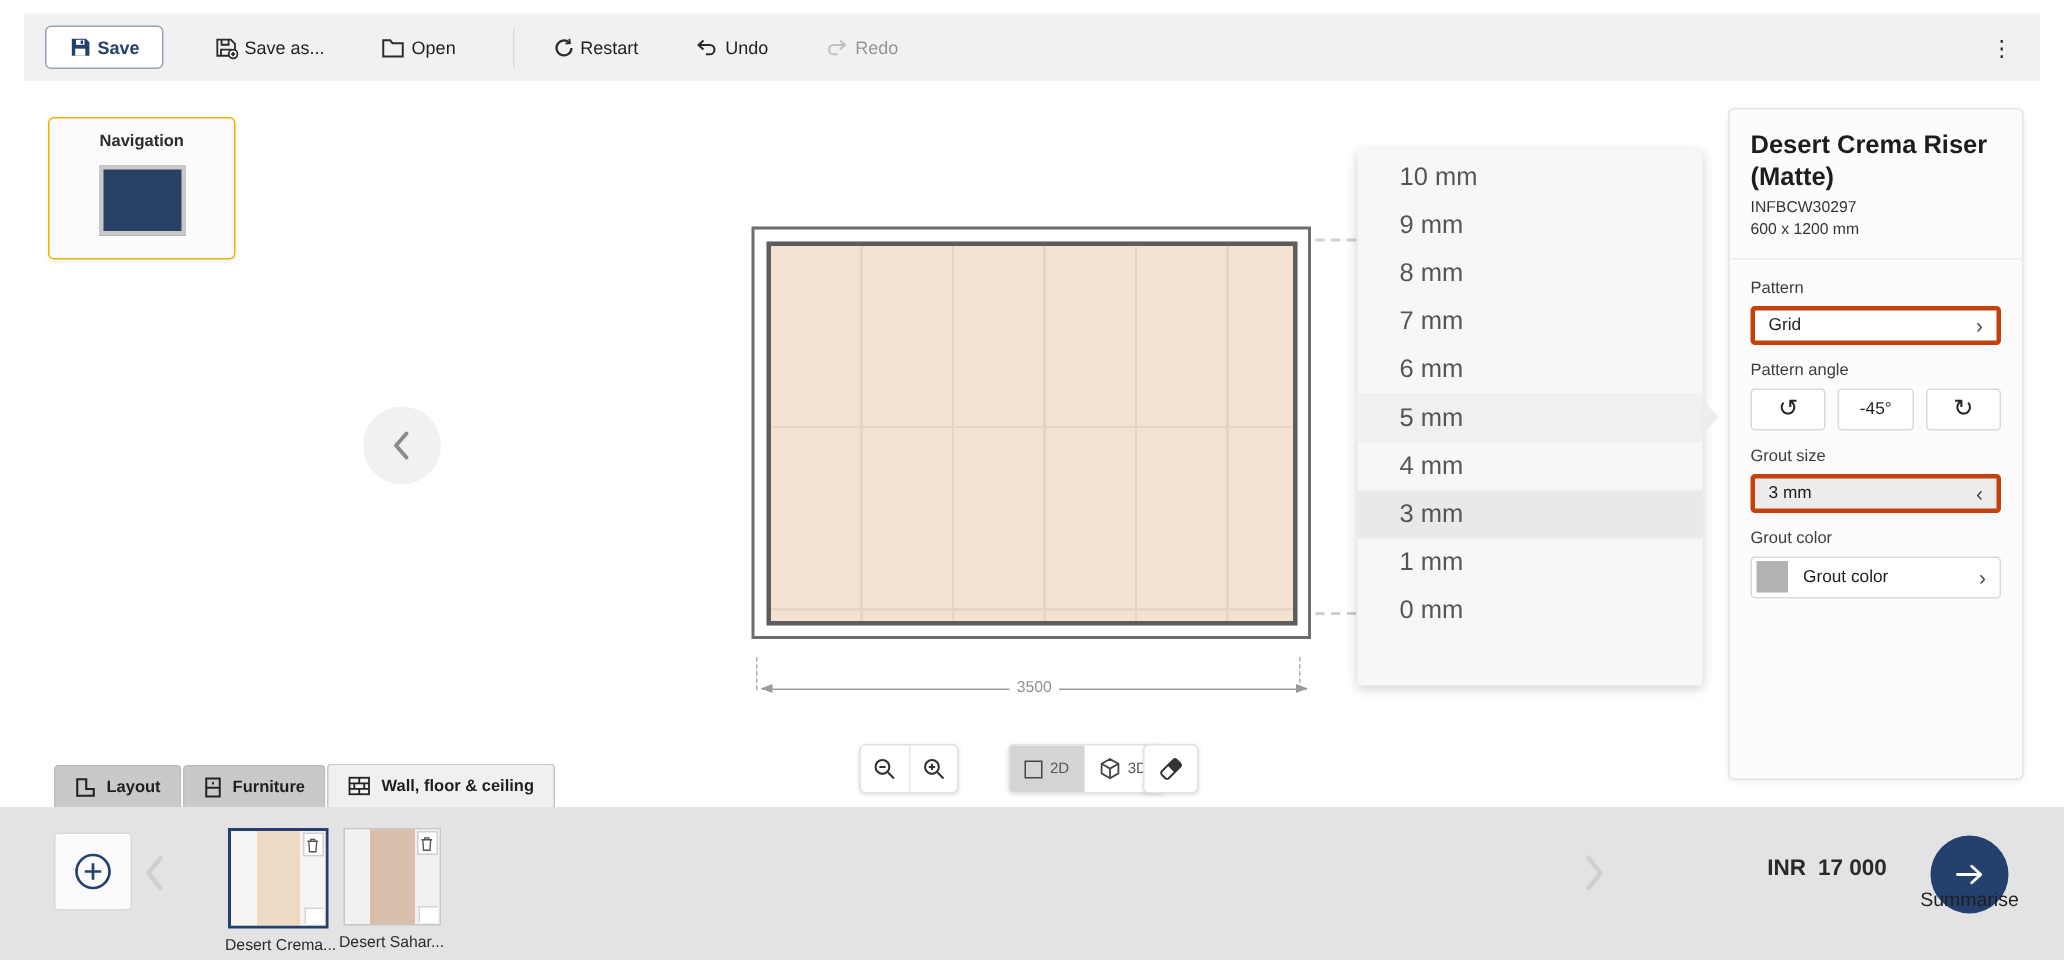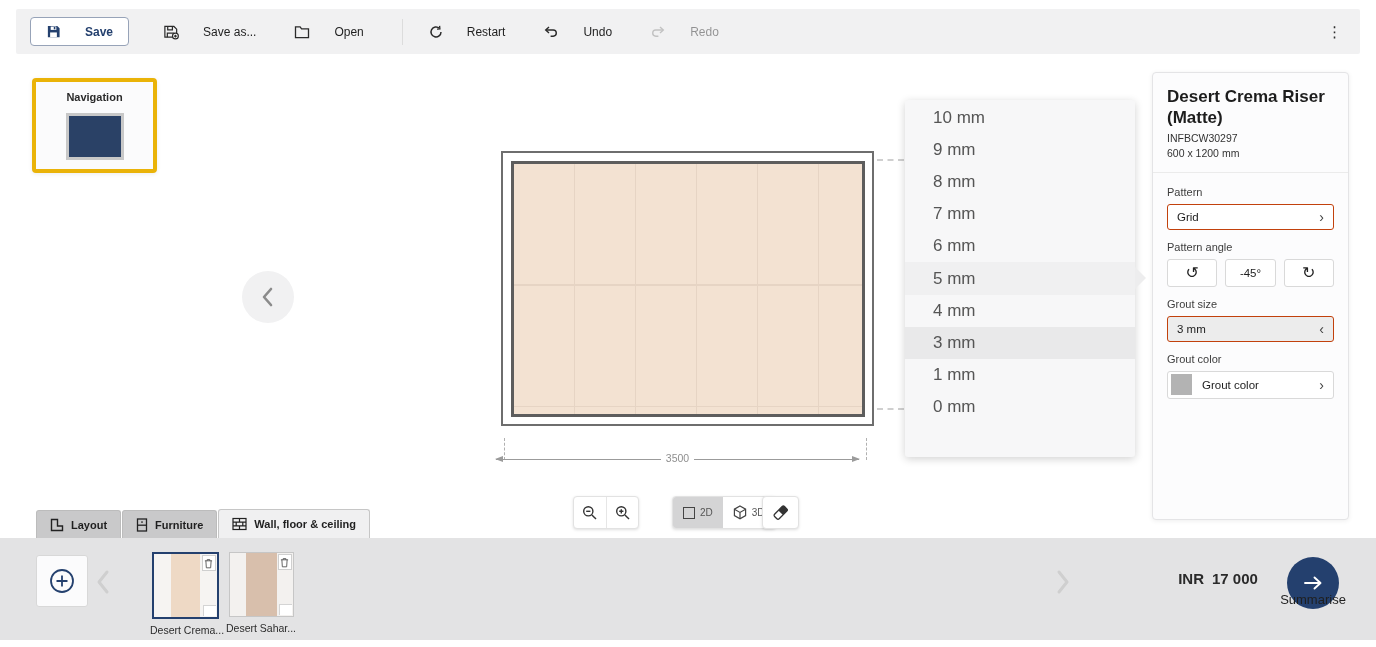--- a/index.html
+++ b/index.html
@@ -1,65 +1,65 @@
 <!DOCTYPE html>
 <html><head>
 <meta charset="utf-8">
 <style>
   * { margin:0; padding:0; box-sizing:border-box; }
   html,body { width:1376px; height:647px; background:#fff; font-family:"Liberation Sans", sans-serif; overflow:hidden; }
   .stage { position:relative; width:1376px; height:647px; background:#fff; }
 
   
   .toolbar { position:absolute; left:16px; top:9px; right:16px; height:45px; background:#f1f1f2; border-radius:2px; display:flex; align-items:center; padding:0 14px; }
-  .tb-btn { display:flex; align-items:center; gap:24px; font-size:12px; color:#1f1f1f; cursor:pointer; background:none; border:none; font-family:inherit; }
+  .tb-btn { display:flex; align-items:center; gap:4px; font-size:12px; color:#1f1f1f; cursor:pointer; background:none; border:none; font-family:inherit; }
   .tb-save { background:#fff; border:1px solid #97a3b8; border-radius:4px; padding:6px 15px; color:#24406e; font-weight:bold; margin-right:34px; }
   .tb-gap { margin-right:38px; }
   .tb-divider { width:1px; height:26px; background:#dcdcdc; margin:0 26px 0 0; }
   .tb-disabled { opacity:.45; }
   .tb-spacer { flex:1; }
   .kebab { font-size:15px; color:#2d2d2d; padding:0 4px; cursor:pointer; letter-spacing:0; }
 
   
-  .nav-card { position:absolute; left:32px; top:78px; width:125px; height:95px; background:#fbfbfc; border:4px solid #eab308; border-radius:4px; box-shadow:0 1px 4px rgba(0,0,0,.08); text-align:center; }
+  .nav-card { position:absolute; left:32px; top:78px; width:125px; height:95px; background:#fbfbfc; border:1px solid #eab308; border-radius:4px; box-shadow:0 1px 4px rgba(0,0,0,.08); text-align:center; }
   .nav-title { margin-top:9px; font-size:11px; font-weight:bold; color:#2b2b2b; }
   .nav-rect { width:58px; height:47px; margin:10px auto 0; background:#2a4166; border:3px solid #c8c8c8; }
 
   
   .back-btn { position:absolute; left:242px; top:271px; width:52px; height:52px; border-radius:50%; background:#f1f1f2; display:flex; align-items:center; justify-content:center; cursor:pointer; }
 
   
   .wall-outer { position:absolute; left:501px; top:151px; width:373px; height:275px; border:2px solid #6e6e6e; background:#fff; }
   .wall-inner { position:absolute; left:8px; top:8px; right:7px; bottom:7px; border:3px solid #5d5d5d; background-color:#f3e2d2;
     background-image:
       repeating-linear-gradient(to right, transparent 0px, transparent 59.5px, #e6d4c4 59.5px, #e6d4c4 61px),
       repeating-linear-gradient(to bottom, transparent 0px, transparent 120px, #e6d4c4 120px, #e6d4c4 121.5px);
   }
   .ext-line { position:absolute; top:438px; height:22px; width:1px; border-left:1px dashed #b0b0b0; }
-  .dim-line { position:absolute; left:496px; top:459px; width:363px; height:1px; background:#9b9b9b; }
+  .dim-line { position:absolute; left:508px; top:459px; width:363px; height:1px; background:#9b9b9b; }
   .dim-line::before { content:''; position:absolute; left:-1px; top:-3px; border-top:3.5px solid transparent; border-bottom:3.5px solid transparent; border-right:8px solid #9b9b9b; }
   .dim-line::after  { content:''; position:absolute; right:-1px; top:-3px; border-top:3.5px solid transparent; border-bottom:3.5px solid transparent; border-left:8px solid #9b9b9b; }
   .dim-label { position:absolute; left:0; right:0; top:-7px; text-align:center; font-size:10.5px; color:#8f8f8f; }
   .dim-label span { background:#fff; padding:0 5px; }
   .connector { position:absolute; left:877px; width:27px; height:0; border-top:2px dashed #cfcfcf; }
 
   
   .dropdown { position:absolute; left:905px; top:100px; width:230px; height:357px; background:#f7f7f8; border-radius:3px; box-shadow:0 2px 8px rgba(0,0,0,.18); padding:2px 0; }
   .dd-item { height:32.1px; display:flex; align-items:center; padding-left:28px; font-size:17px; color:#555; position:relative; cursor:pointer; }
   .dd-item.hovered { background:#f0f0f1; }
   .dd-item.selected { background:#e9e9ea; }
   .dd-caret { position:absolute; right:-11px; top:5px; width:0; height:0; border-top:11px solid transparent; border-bottom:11px solid transparent; border-left:11px solid #ededee; }
 
   
   .props { position:absolute; left:1152px; top:72px; width:197px; height:448px; background:#fcfcfd; border:1px solid #e4e4e6; border-radius:4px; box-shadow:0 1px 5px rgba(0,0,0,.07); padding:13px 14px; }
   .prod-name { font-size:17px; font-weight:bold; color:#1d1d1d; line-height:1.25; }
   .prod-meta { font-size:10.5px; color:#333; margin-top:3px; }
   .props-divider { border:none; border-top:1px solid #ebebeb; margin:13px -14px; }
   .sec-label { font-size:11px; color:#3d3d3d; margin:11px 0 6px; }
-  .select { height:26px; border:1px solid #c2410c; border-radius:3px; background:#fff; display:flex; align-items:center; justify-content:space-between; padding:0 9px; font-size:11.5px; color:#1d1d1d; cursor:pointer; }
+  .select { height:26px; border:3px solid #c2410c; border-radius:3px; background:#fff; display:flex; align-items:center; justify-content:space-between; padding:0 9px; font-size:11.5px; color:#1d1d1d; cursor:pointer; }
   .select .chev { font-size:14px; color:#444; }
   .select.gray { background:#ececec; }
   .angle-row { display:flex; gap:8px; }
   .angle-btn { flex:1; height:28px; border:1px solid #d9d9d9; border-radius:3px; background:#fff; display:flex; align-items:center; justify-content:center; font-size:11.5px; color:#1d1d1d; cursor:pointer; }
   .rot-glyph { font-size:16px; color:#222; line-height:1; }
   .grout-color-btn { height:28px; border:1px solid #d9d9d9; border-radius:3px; background:#fff; display:flex; align-items:center; padding:0 9px 0 3px; cursor:pointer; }
   .swatch { width:21px; height:21px; background:#b3b3b3; margin-right:10px; }
   .grout-color-btn .lbl { flex:1; font-size:11.5px; color:#1d1d1d; }
 
   

